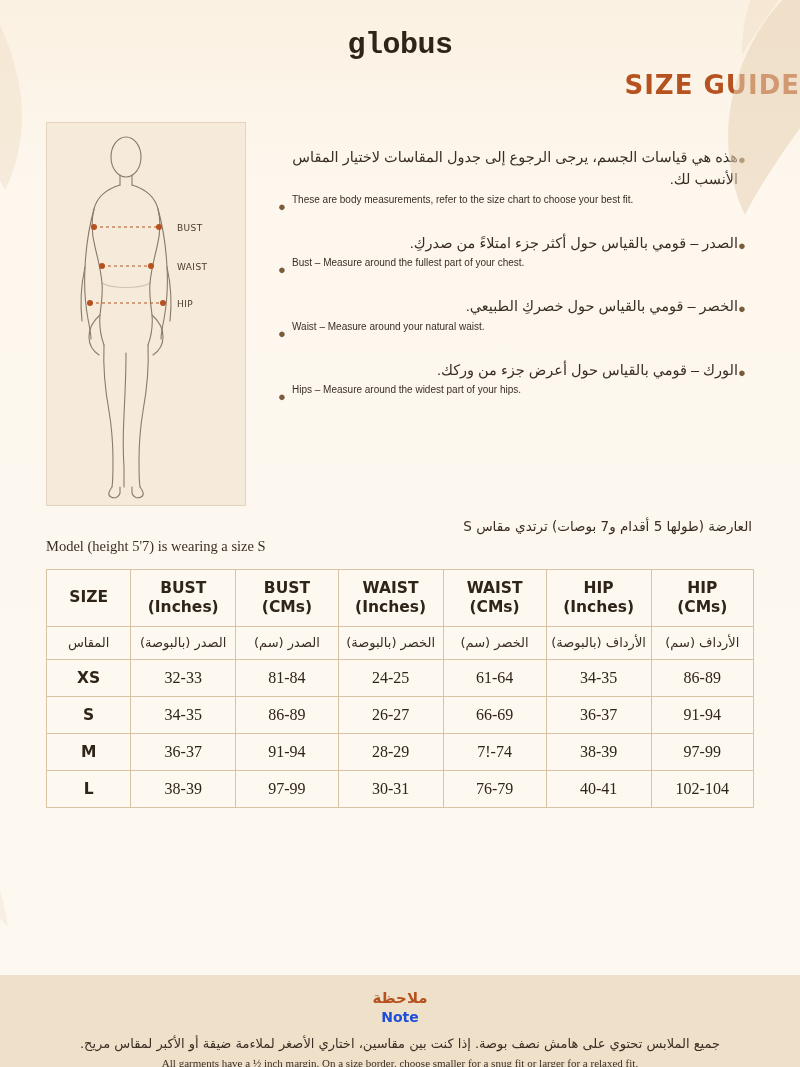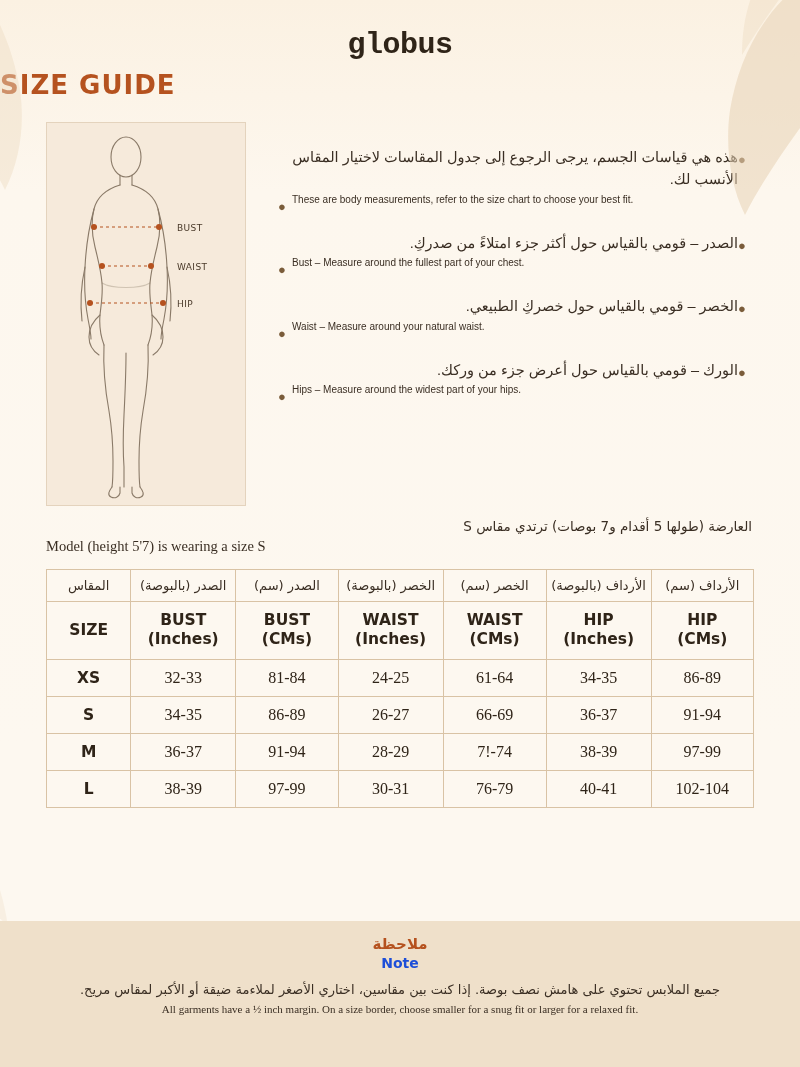--- a/index.html
+++ b/index.html
@@ -49,21 +49,21 @@
   .brand {
     text-align: center;
     padding-top: 28px;
     font-family: Liberation Mono, monospace;
     font-size: 30px;
     font-weight: bold;
     letter-spacing: -0.5px;
     color: #2f2418;
   }
   .guide-title {
-    text-align: left;
+    text-align: right;
     margin-top: 8px;
     font-family: "DejaVu Sans", sans-serif;
     font-size: 26px;
     font-weight: bold;
     letter-spacing: 1px;
     color: #b5521f;
   }
 
   
   .top-section {
@@ -188,21 +188,21 @@
     font-family: "Liberation Serif", serif;
     font-size: 16px;
     color: #2f2418;
     padding: 9px 2px;
   }
 
   
   .footer {
     position: absolute;
     left: 0; right: 0; bottom: 0;
-    height: 146px;
+    height: 92px;
     background: #efe0ca;
     text-align: center;
     padding-top: 14px;
     box-sizing: border-box;
   }
   .note-ar-title {
     font-family: "DejaVu Sans", sans-serif;
     font-size: 15px;
     font-weight: bold;
     color: #b5521f;
@@ -378,57 +378,57 @@
 
   <div class="model-note">
     <div class="model-ar">العارضة (طولها 5 أقدام و7 بوصات) ترتدي مقاس S</div>
     <div class="model-en">Model (height 5'7) is wearing a size S</div>
   </div>
 
   <div class="table-wrap">
     <table class="size-table">
       <thead>
         <tr>
+          <th class="head-en" style="width:84px">
+            <span>SIZE</span>
+          </th>
+          <th class="head-en" style="width:104px">
+            <span>BUST</span><br>
+            <span>(Inches)</span>
+          </th>
+          <th class="head-en" style="width:104px">
+            <span>BUST</span><br>
+            <span>(CMs)</span>
+          </th>
+          <th class="head-en" style="width:104px">
+            <span>WAIST</span><br>
+            <span>(Inches)</span>
+          </th>
+          <th class="head-en" style="width:104px">
+            <span>WAIST</span><br>
+            <span>(CMs)</span>
+          </th>
+          <th class="head-en" style="width:104px">
+            <span>HIP</span><br>
+            <span>(Inches)</span>
+          </th>
+          <th class="head-en" style="width:104px">
+            <span>HIP</span><br>
+            <span>(CMs)</span>
+          </th>
+        </tr>
+        <tr>
           <th class="head-ar">المقاس</th>
           <th class="head-ar">الصدر (بالبوصة)</th>
           <th class="head-ar">الصدر (سم)</th>
           <th class="head-ar">الخصر (بالبوصة)</th>
           <th class="head-ar">الخصر (سم)</th>
           <th class="head-ar">الأرداف (بالبوصة)</th>
           <th class="head-ar">الأرداف (سم)</th>
         </tr>
-        <tr>
-          <th class="head-en" style="width:84px">
-            <span>SIZE</span>
-          </th>
-          <th class="head-en" style="width:104px">
-            <span>BUST</span><br>
-            <span>(Inches)</span>
-          </th>
-          <th class="head-en" style="width:104px">
-            <span>BUST</span><br>
-            <span>(CMs)</span>
-          </th>
-          <th class="head-en" style="width:104px">
-            <span>WAIST</span><br>
-            <span>(Inches)</span>
-          </th>
-          <th class="head-en" style="width:104px">
-            <span>WAIST</span><br>
-            <span>(CMs)</span>
-          </th>
-          <th class="head-en" style="width:104px">
-            <span>HIP</span><br>
-            <span>(Inches)</span>
-          </th>
-          <th class="head-en" style="width:104px">
-            <span>HIP</span><br>
-            <span>(CMs)</span>
-          </th>
-        </tr>
       </thead>
       <tbody>
         <tr>
           <td class="size-label">XS</td>
           <td class="val">32-33</td>
           <td class="val">81-84</td>
           <td class="val">24-25</td>
           <td class="val">61-64</td>
           <td class="val">34-35</td>
           <td class="val">86-89</td>

